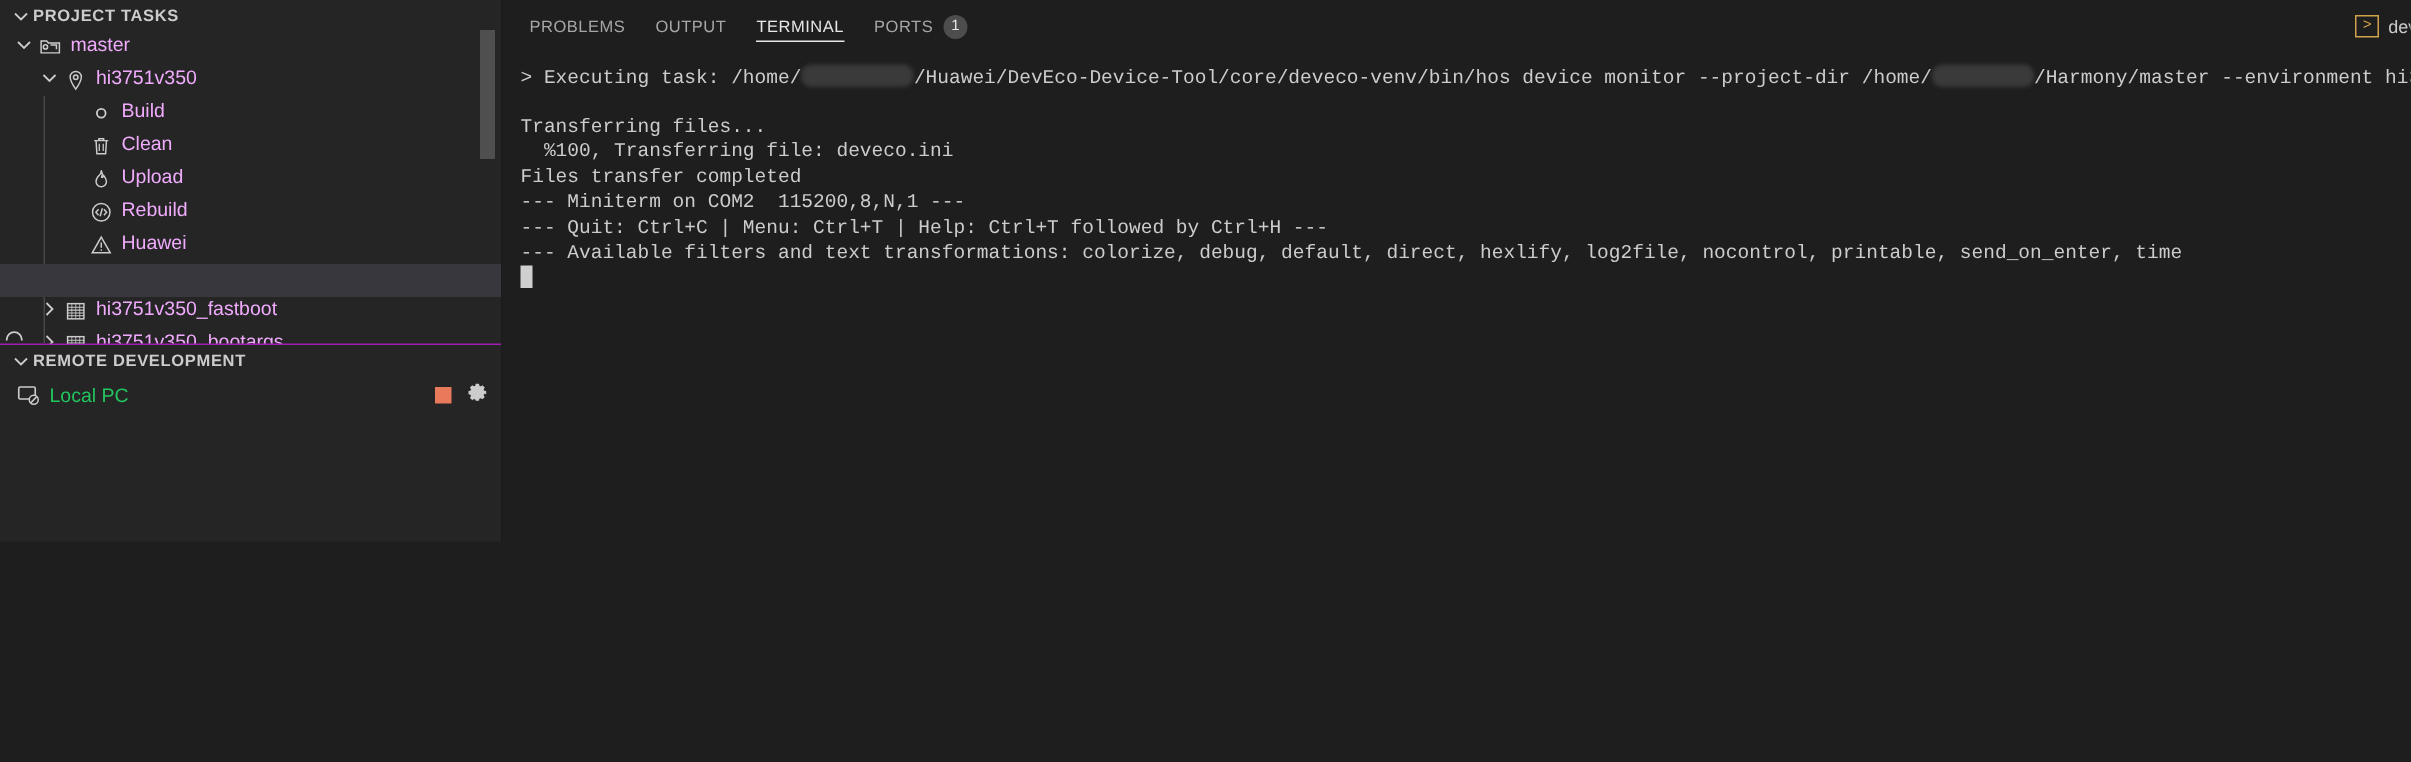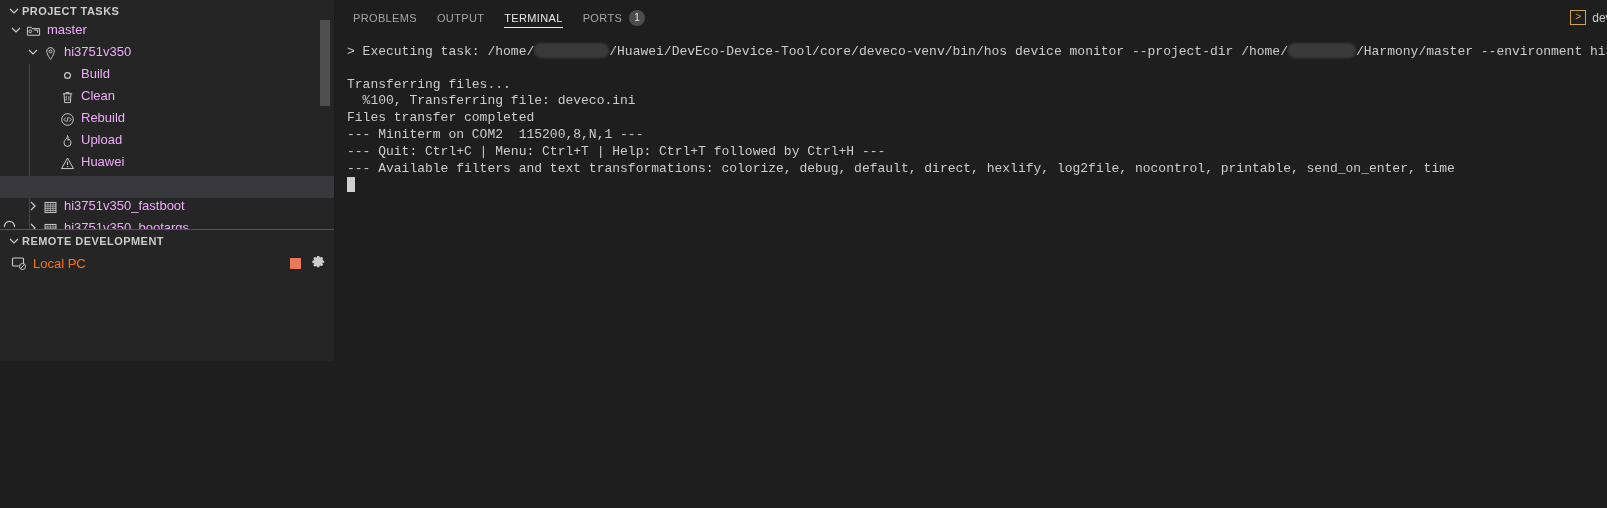--- a/index.html
+++ b/index.html
@@ -80,21 +80,21 @@
     border-radius: 0;
   }
 
   #remote-dev-header {
     background: #252526;
     border-top: 1px solid #a21caf;
   }
   .remote-row {
     height: 22px;
     display: flex; align-items: center;
-    font-size: 13px; color: #f97316;
+    font-size: 13px; color: #22c55e;
     padding-left: 10px;
     position: relative;
   }
   .remote-actions {
     position: absolute; right: 8px; top: 0;
     height: 22px; display: flex; align-items: center; gap: 10px;
   }
   .status-square { width: 11px; height: 11px; background: #e8795a; display:block; }
 
   
@@ -250,35 +250,35 @@
                 <path d="M6.6 6.2v5.2M9.4 6.2v5.2" stroke="#cccccc" stroke-width=".9"></path>
               </svg>
             </span>
             <span class="label">Clean</span>
           </div>
           <div class="row">
             <span class="indent" style="width: 42px;"></span>
             <span class="twisty"></span>
             <span class="icon">
               <svg width="15" height="15" viewBox="0 0 16 16">
+                <path d="M8 1.6c.4 2.3-1.3 3.2-2.4 4.6-1 1.3-1.3 2.4-1.3 3.4a3.7 3.7 0 0 0 7.4 0c0-1.8-1-3-2-4.2-.3 1-.9 1.4-1.4 1.2.6-1.6.5-3.5-.3-5z" fill="none" stroke="#cccccc" stroke-width="1.05"></path>
+              </svg>
+            </span>
+            <span class="label">Upload</span>
+          </div>
+          <div class="row">
+            <span class="indent" style="width: 42px;"></span>
+            <span class="twisty"></span>
+            <span class="icon">
+              <svg width="15" height="15" viewBox="0 0 16 16">
                 <circle cx="8" cy="8" r="6.2" fill="none" stroke="#cccccc" stroke-width="1.05"></circle>
                 <path d="M6.1 5.9L4.2 8l1.9 2.1M9.9 5.9L11.8 8l-1.9 2.1M8.8 5.2L7.2 10.8" fill="none" stroke="#cccccc" stroke-width="1.05"></path>
               </svg>
             </span>
             <span class="label">Rebuild</span>
-          </div>
-          <div class="row">
-            <span class="indent" style="width: 42px;"></span>
-            <span class="twisty"></span>
-            <span class="icon">
-              <svg width="15" height="15" viewBox="0 0 16 16">
-                <path d="M8 1.6c.4 2.3-1.3 3.2-2.4 4.6-1 1.3-1.3 2.4-1.3 3.4a3.7 3.7 0 0 0 7.4 0c0-1.8-1-3-2-4.2-.3 1-.9 1.4-1.4 1.2.6-1.6.5-3.5-.3-5z" fill="none" stroke="#cccccc" stroke-width="1.05"></path>
-              </svg>
-            </span>
-            <span class="label">Upload</span>
           </div>
           <div class="row">
             <span class="indent" style="width: 42px;"></span>
             <span class="twisty"></span>
             <span class="icon">
               <svg width="15" height="15" viewBox="0 0 16 16">
                 <path d="M8 2.2L14.4 13.4H1.6z" fill="none" stroke="#cccccc" stroke-width="1.05"></path>
                 <path d="M8 6.1v3.6" stroke="#cccccc" stroke-width="1.05"></path>
                 <circle cx="8" cy="11.4" r=".6" fill="#cccccc"></circle>
               </svg>

